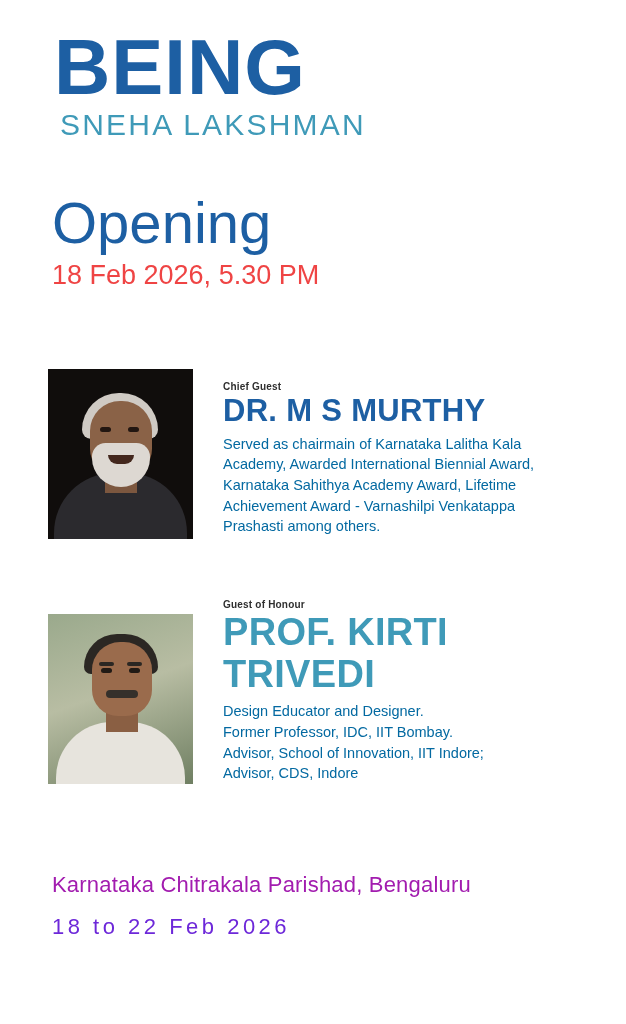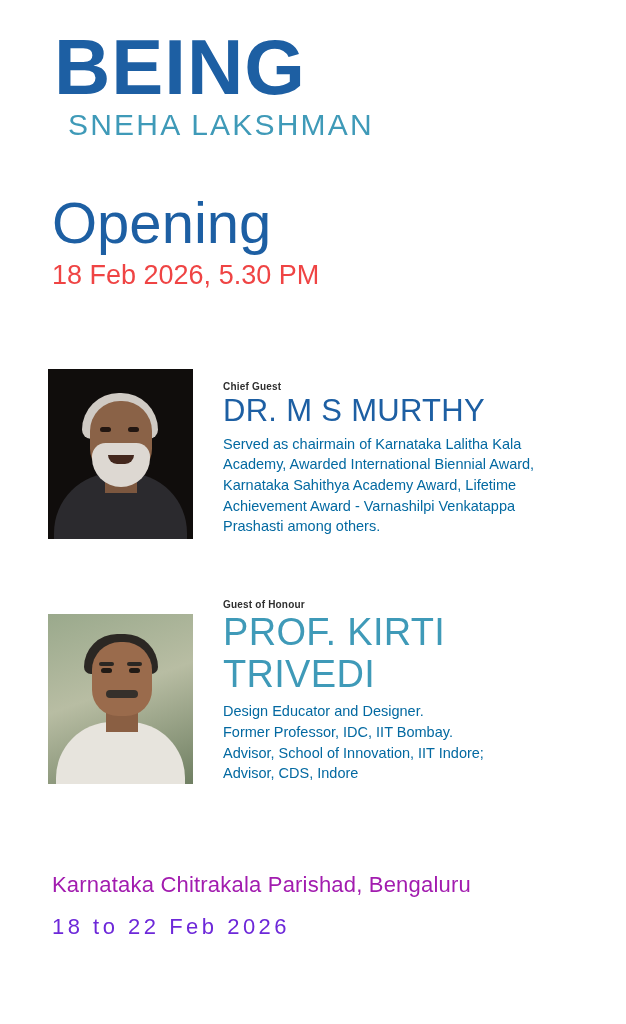--- a/index.html
+++ b/index.html
@@ -34,21 +34,21 @@
     font-weight: 700;
     letter-spacing: 1px;
     color: #1d5fa3;
     margin: 0 0 4px 6px;
   }
   .subtitle {
     font-size: 30px;
     letter-spacing: 2.2px;
     font-weight: 400;
     color: #3f9ab8;
-    margin: 0 0 0 20px;
+    margin: 0 0 0 12px;
   }
 
   
   .opening-block {
     margin-top: 52px;
   }
   .opening {
     font-size: 58px;
     font-weight: 400;
     color: #1d5fa3;
@@ -84,21 +84,21 @@
   }
   .role {
     font-size: 10px;
     font-weight: 700;
     color: #2f2f2f;
     margin: 0 0 2px 0;
     letter-spacing: 0.2px;
   }
   .guest-name {
     font-size: 31px;
-    font-weight: 400;
+    font-weight: 700;
     letter-spacing: 0.3px;
     line-height: 1.1;
     margin: 0 0 6px 0;
   }
   .name-chief { color: #1d5fa3; }
   .name-honour { color: #3f9ab8; font-size: 38px; }
   .guest-desc {
     font-size: 14.5px;
     line-height: 1.42;
     color: #0369a1;

